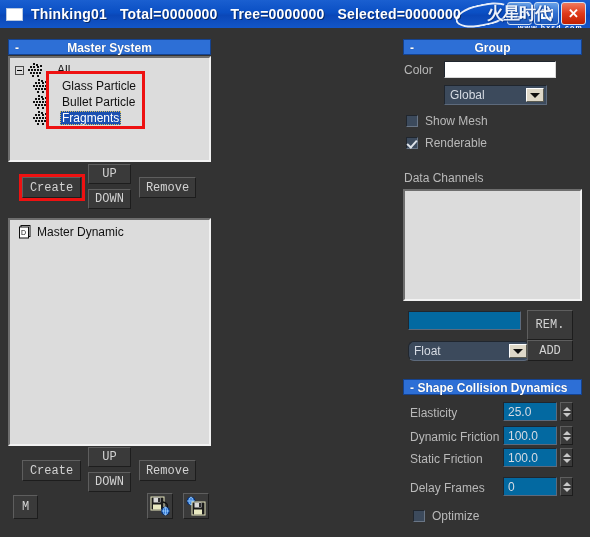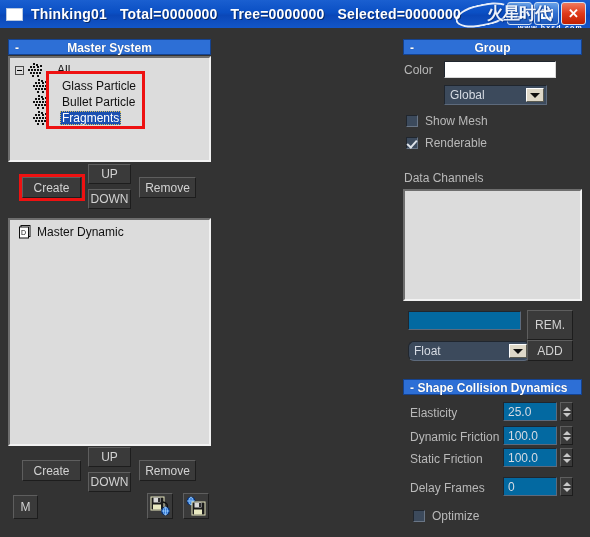--- a/index.html
+++ b/index.html
@@ -122,20 +122,21 @@
     border-top: 1px solid #5e5e5e;
     border-left: 1px solid #5e5e5e;
     border-right: 1px solid #1d1d1d;
     border-bottom: 1px solid #1d1d1d;
     color: #d2d2d2;
     font-size: 12px;
     display: flex; align-items: center; justify-content: center;
     text-align: center;
     position: absolute;
     user-select: none;
+    font-family: Liberation Mono, monospace;
   }
 
   .numfield {
     background: #0369a1;
     border-top: 1px solid #20262e;
     border-left: 1px solid #20262e;
     border-right: 1px solid #5d6a7c;
     border-bottom: 1px solid #5d6a7c;
     color: #d6dbe3;
     font-size: 12px;

